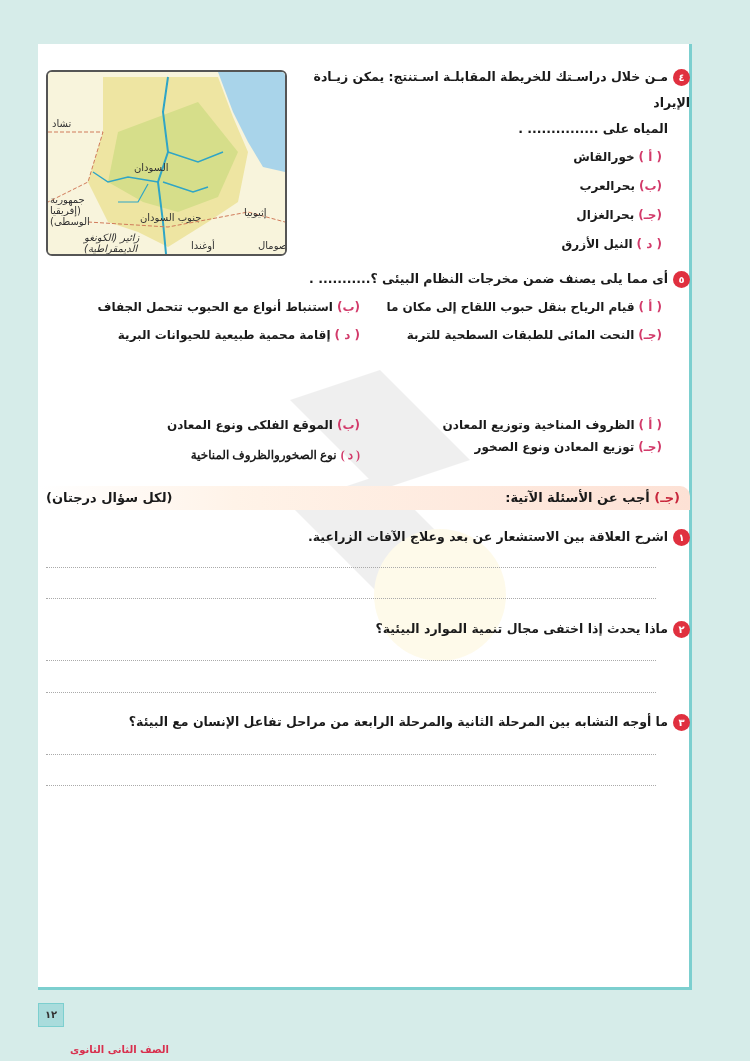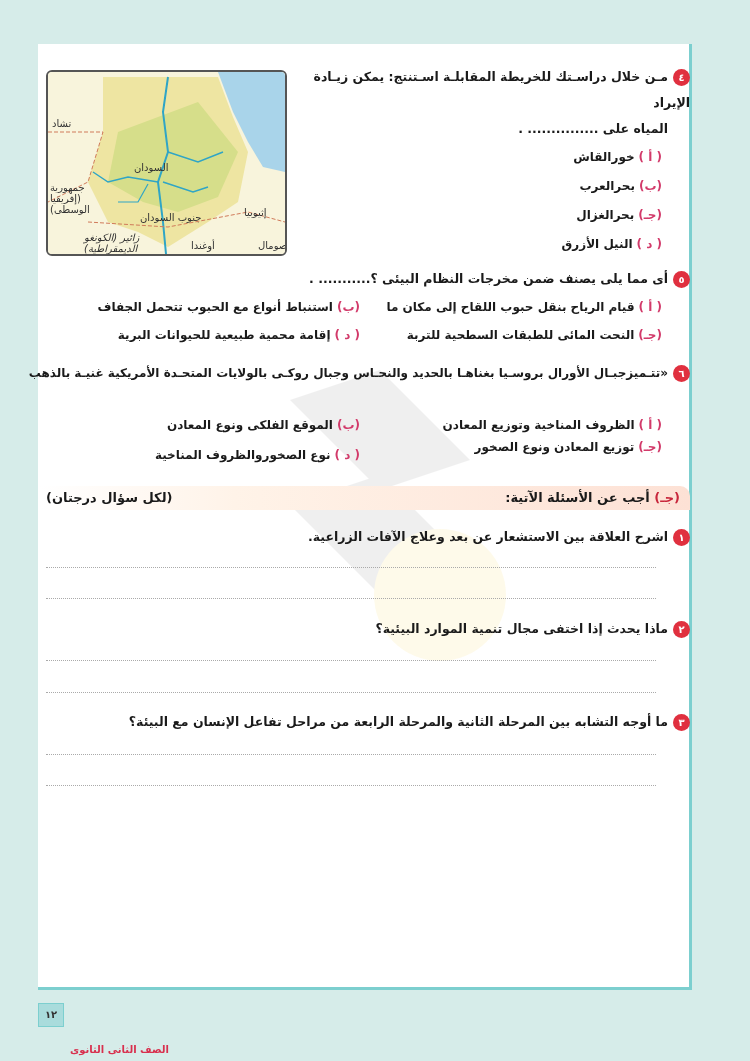--- a/index.html
+++ b/index.html
@@ -82,41 +82,40 @@
     <path d="M110,110 L80,105 L60,110 L45,100" stroke="#2fa5c6" stroke-width="1.5" fill="none"></path>
     <path d="M115,110 L145,120 L160,115" stroke="#2fa5c6" stroke-width="1.5" fill="none"></path>
     <path d="M100,112 L90,130 L70,130" stroke="#2fa5c6" stroke-width="1.2" fill="none"></path>
     <path d="M0,60 L55,60 L40,110 L0,130" stroke="#d07a5a" stroke-width="1" stroke-dasharray="4,2" fill="none"></path>
     <path d="M40,150 L120,155 L200,140 L237,150" stroke="#d07a5a" stroke-width="1" stroke-dasharray="4,2" fill="none"></path>
   </svg>
   <span class="maplabel" style="left:86px; top:90px;">السودان</span>
   <span class="maplabel" style="left:92px; top:140px;">جنوب السودان</span>
   <span class="maplabel" style="left:196px; top:135px;text-align:right;">إثيوبيا</span>
   <span class="maplabel" style="left:4px; top:46px;">تشاد</span>
-  <span class="maplabel" style="left:2px; top:110px; width:50px;">جمهورية (إفريقيا الوسطى)</span>
+  <span class="maplabel" style="left:2px; top:122px; width:50px;">جمهورية (إفريقيا الوسطى)</span>
   <span class="maplabel" style="left:36px; top:160px; width:60px;font-style:italic;">زائير (الكونغو الديمقراطية)</span>
   <span class="maplabel" style="left:110px; top:168px;padding-left:33px;">أوغندا</span>
   <span class="maplabel" style="left:210px; top:168px;">صومال</span>
 </div>
 
 <div class="q" style="right:60px; top:266px; width:620px;">
   <span class="badge">٥</span><span>أى مما يلى يصنف ضمن مخرجات النظام البيئى ؟........... .</span>
 </div>
 <div class="opt" style="right:88px; top:300px;"><span class="l">( أ )</span><span>قيام الرياح بنقل حبوب اللقاح إلى مكان ما</span></div>
 <div class="opt" style="right:390px; top:300px;"><span class="l">(ب)</span><span>استنباط أنواع مع الحبوب تتحمل الجفاف</span></div>
 <div class="opt" style="right:88px; top:328px;"><span class="l">(جـ)</span><span>النحت المائى للطبقات السطحية للتربة</span></div>
 <div class="opt" style="right:390px; top:328px;"><span class="l">( د )</span><span>إقامة محمية طبيعية للحيوانات البرية</span></div>
 
 <div class="q" style="right:60px; top:360px; width:640px;">
-  <div style="white-space:nowrap; font-size:12px;"><span class="badge">٦</span><span>«تتـميزجبـال الأورال بروسـيا بغناهـا بالحديد والنحـاس وجبال روكـى بالولايات المتحـدة الأمريكية غنيـة بالذهب</span></div>
 </div>
 <div class="opt" style="right:88px; top:418px;"><span class="l">( أ )</span><span>الظروف المناخية وتوزيع المعادن</span></div>
 <div class="opt" style="right:390px; top:418px;"><span class="l">(ب)</span><span>الموقع الفلكى ونوع المعادن</span></div>
 <div class="opt" style="right:88px; top:440px;"><span class="l">(جـ)</span><span>توزيع المعادن ونوع الصخور</span></div>
-<div class="opt" style="right:390px; top:448px;"><span class="l">( د )</span><span>نوع الصخوروالظروف المناخية</span></div>
+<div class="opt" style="right:390px; top:448px;font-family:Liberation Serif, serif;"><span class="l">( د )</span><span>نوع الصخوروالظروف المناخية</span></div>
 
 <div class="section-header">
   <span class="sh-label">(جـ)</span>
   <span>أجب عن الأسئلة الآتية:</span>
   <span class="sh-note">(لكل سؤال درجتان)</span>
 </div>
 
 <div class="q" style="right:60px; top:524px; width:620px;">
   <span class="badge">١</span><span>اشرح العلاقة بين الاستشعار عن بعد وعلاج الآفات الزراعية.</span>
 </div>

